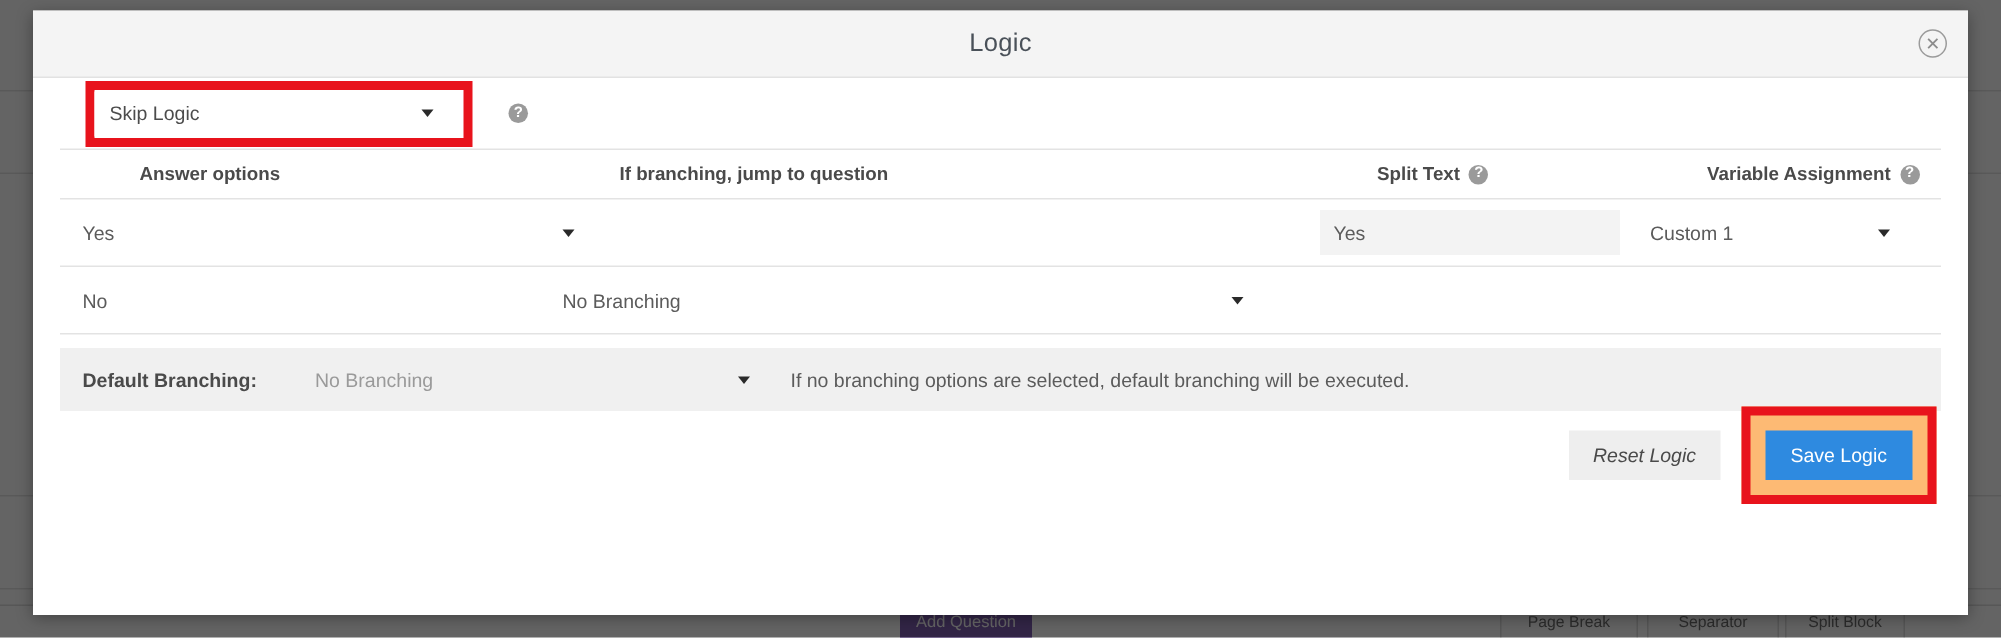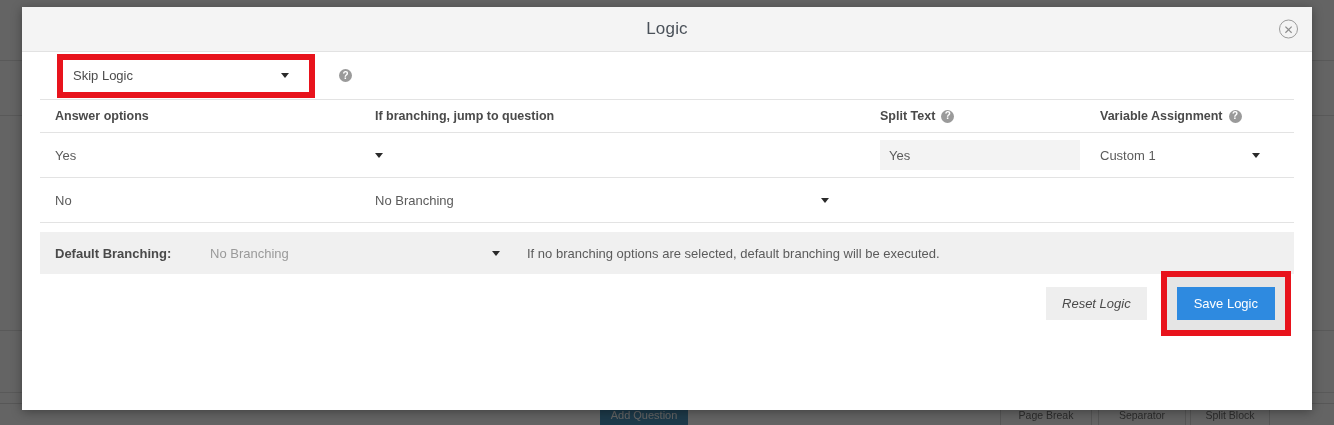--- a/index.html
+++ b/index.html
@@ -24,21 +24,21 @@
   .bg-toolbar {
     position: absolute;
     left: 0; right: 0; bottom: 0; height: 22px;
     background: #fdfdfd;
     border-top: 1px solid #d0d0d0;
     display: flex; align-items: center;
   }
   .bg-btn-primary {
     position: absolute; left: 600px; bottom: 0;
     width: 88px; height: 20px;
-    background: #0369a1;
+    background: #4c1d95;
     color: #fff; font-size: 11px;
     display: flex; align-items: center; justify-content: center;
     white-space: nowrap;
   }
   .bg-btn {
     position: absolute; bottom: 0; height: 20px;
     border-left: 1px solid #cccccc;
     border-right: 1px solid #cccccc;
     color: #333; font-size: 10.5px;
     display: flex; align-items: center; justify-content: center;
@@ -171,20 +171,21 @@
     top: 0; height: 100%;
     display: flex; align-items: center;
     font-size: 13px;
     color: #5b5b5b;
   }
   .trow.header .cell {
     font-weight: bold;
     color: #4a4a4a;
     font-size: 12.5px;
     gap: 6px;
+    margin-left: 38px;
   }
   .c-answer   { left: 15px;  width: 300px; }
   .c-jump     { left: 335px; width: 470px; }
   .c-piping   { left: 840px; width: 205px; }
   .c-variable { left: 1060px; width: 180px; }
 
   .row-select {
     position: relative;
     width: 100%; height: 100%;
     display: flex; align-items: center;
@@ -249,21 +250,21 @@
     font-size: 13px;
     padding: 9px 16px;
     cursor: pointer;
     font-family: "Liberation Sans", sans-serif;
     font-style: italic;
   }
   #save-wrap {
     position: relative;
     padding: 10px;
     border: 6px solid #e8131c;
-    background: #e5e5e5;
+    background: #fdba74;
     margin-right: 3px;
   }
   #save-logic-btn {
     background: #2e8ae0;
     border: none;
     color: #ffffff;
     font-size: 13px;
     padding: 9px 17px;
     cursor: pointer;
     display: block;

